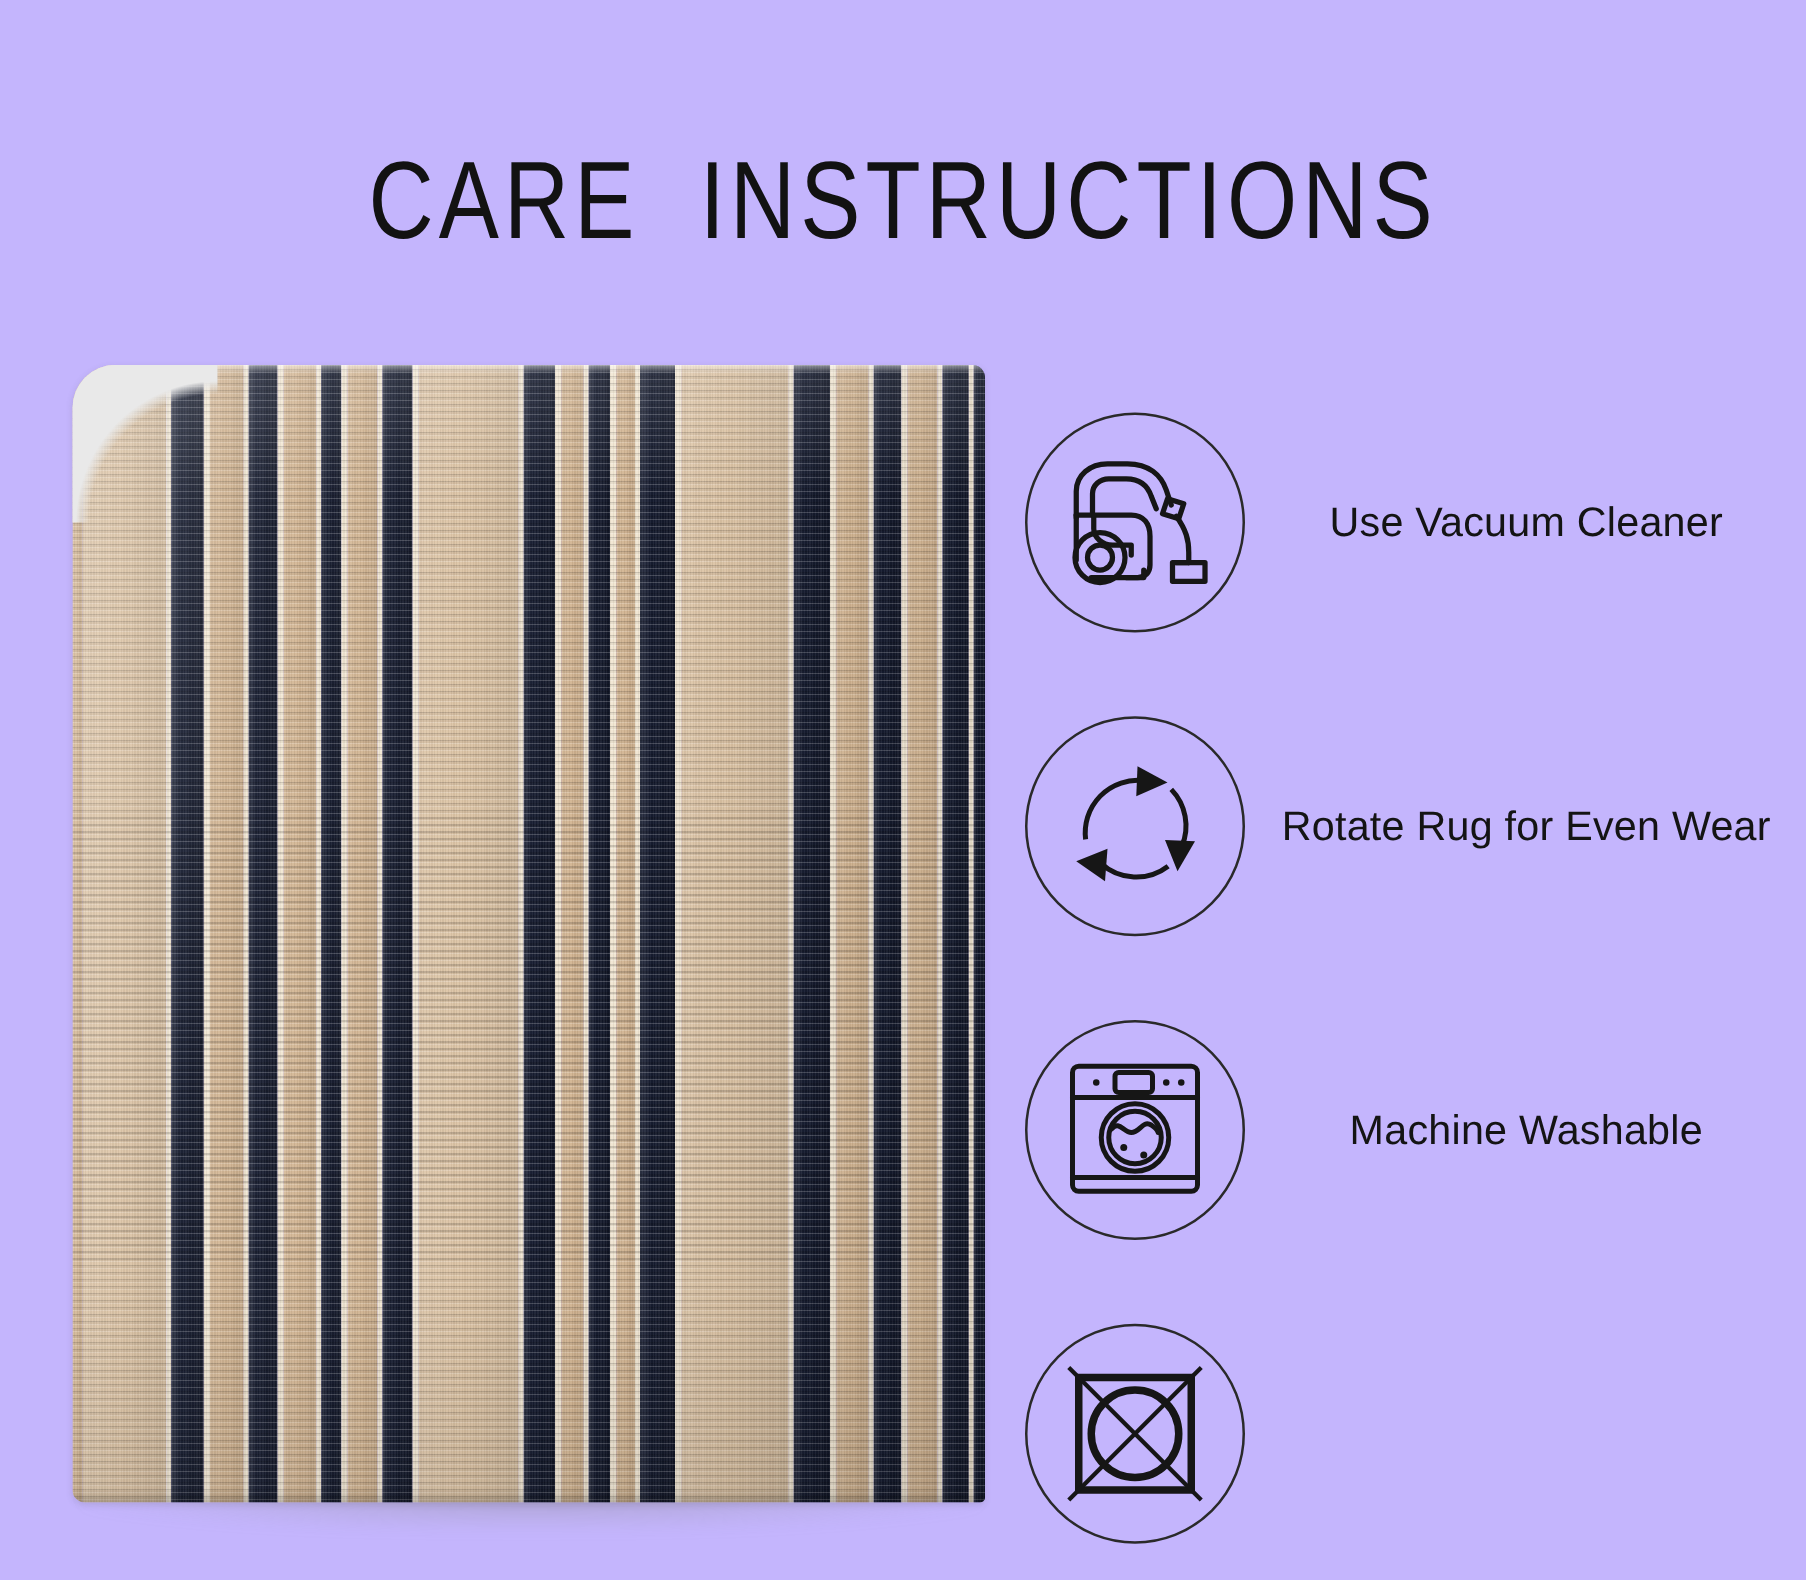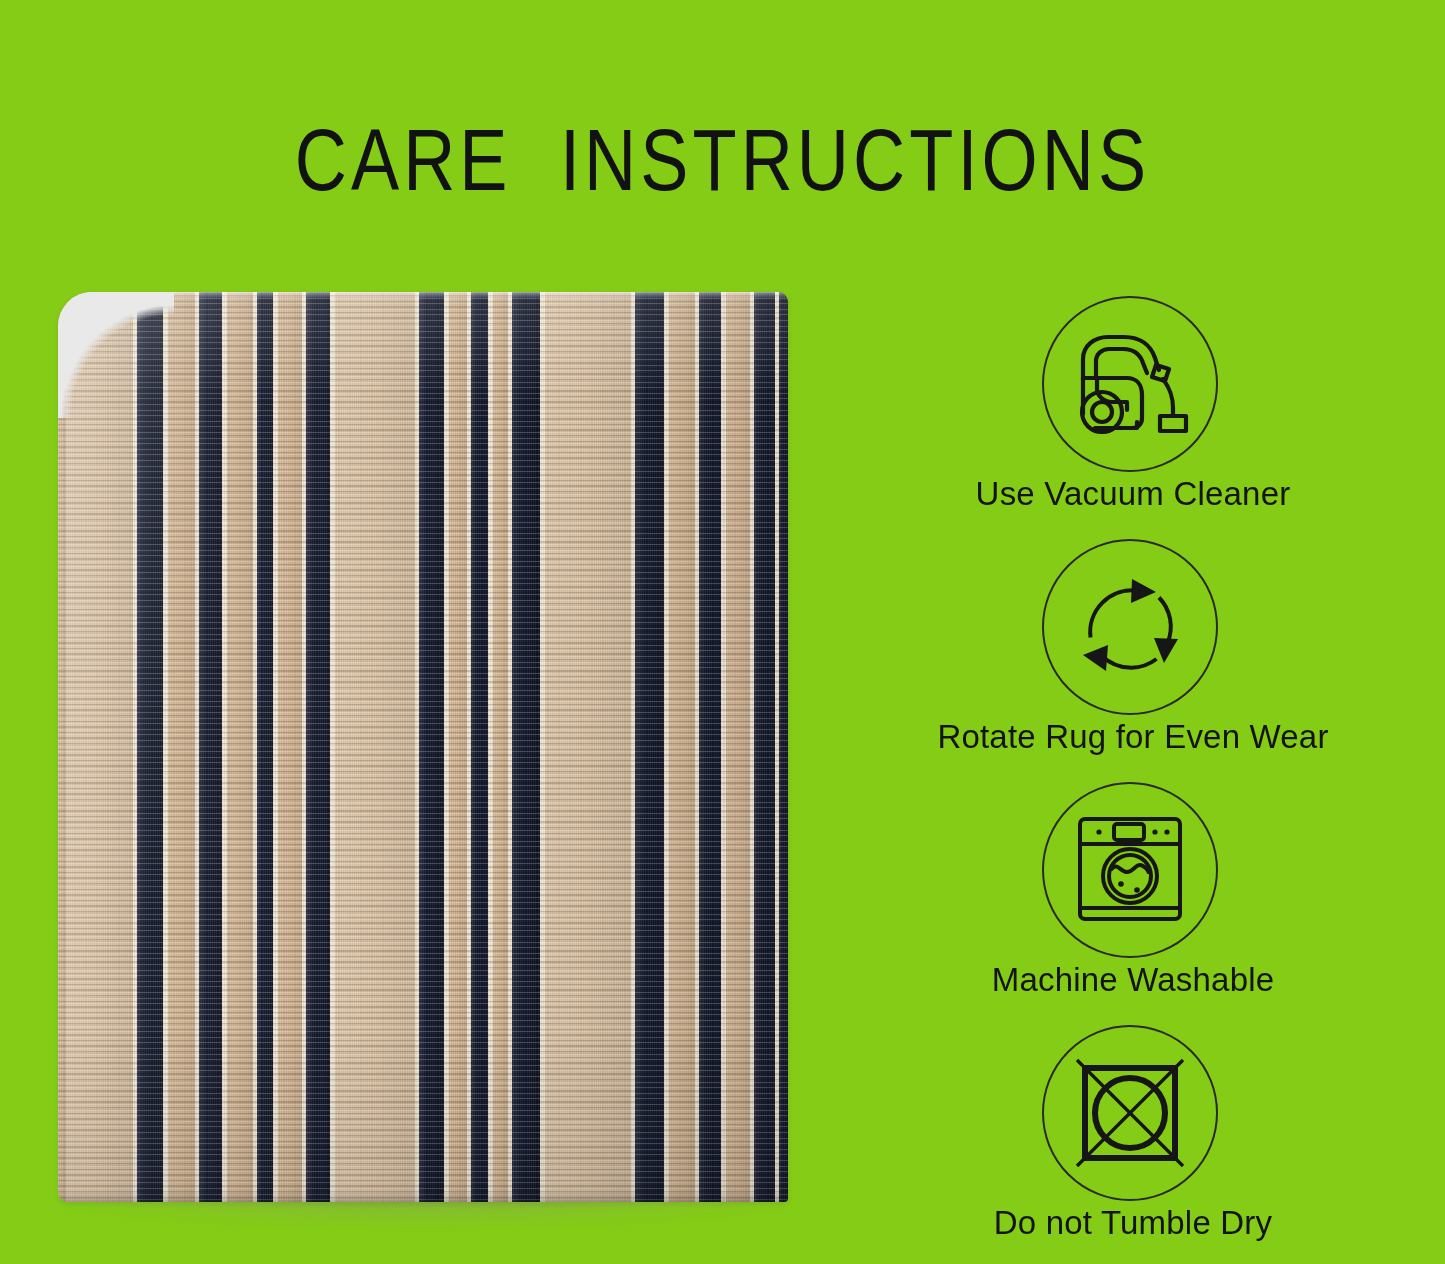--- a/index.html
+++ b/index.html
@@ -11,21 +11,21 @@
     height: 1264px;
     background: #e9e9e9;
     font-family: "Liberation Sans", sans-serif;
     overflow: hidden;
     position: relative;
   }
 
   #stage {
     position: absolute;
     inset: 0;
-    background: #84cc16;
+    background: #c4b5fd;
   }
 
   
   .title {
     position: absolute;
     top: 112px;
     left: 0;
     width: 1445px;
     text-align: center;
     font-family: "Liberation Sans Narrow", "Liberation Sans", sans-serif;
@@ -142,21 +142,20 @@
     position: absolute;
     left: 820px;
     top: 296px;
     width: 620px;
   }
   .care-row {
     position: relative;
     height: 243px;
     display: flex;
     align-items: center;
-    flex-direction: column;
   }
   .icon-circle {
     width: 176px;
     height: 176px;
     min-width: 176px;
     border: 2px solid #2a2a2a;
     border-radius: 50%;
     display: flex;
     align-items: center;
     justify-content: center;
@@ -320,17 +319,16 @@
         <svg width="112" height="112" viewBox="0 0 112 112" fill="none" stroke="#161616" stroke-linecap="butt">
 
           <rect x="11" y="11" width="90" height="90" stroke-width="6"></rect>
 
           <circle cx="56" cy="56" r="35" stroke-width="6"></circle>
 
           <path d="M3 3 L109 109" stroke-width="3.4"></path>
           <path d="M109 3 L3 109" stroke-width="3.4"></path>
         </svg>
       </div>
-      <div class="care-label">Do not Tumble Dry</div>
     </div>
 
   </div>
 </div>
 
 </body></html>

